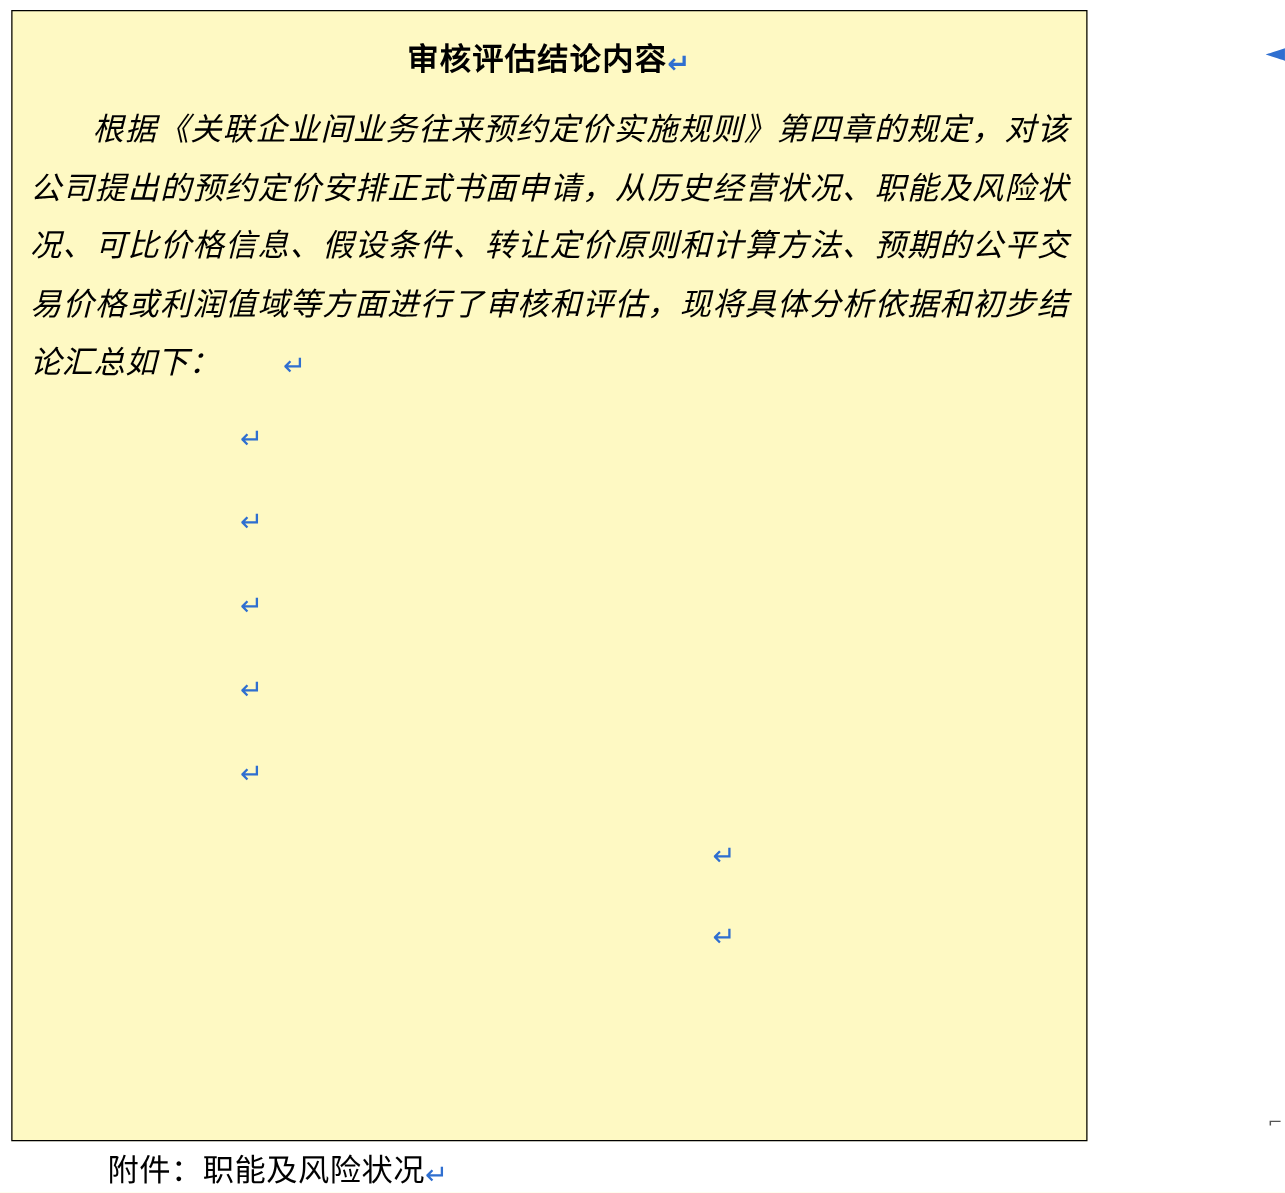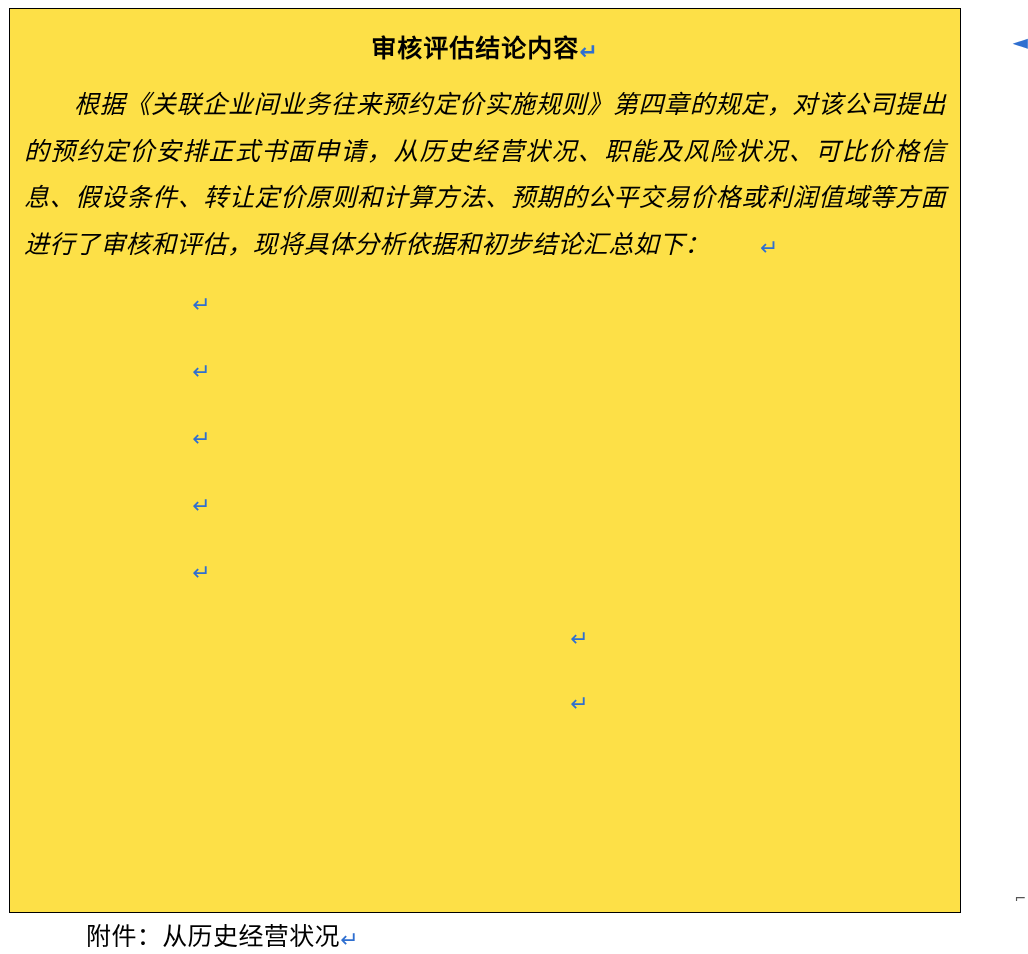--- a/index.html
+++ b/index.html
@@ -21,25 +21,25 @@
     width: 1028px;
     height: 954px;
     box-sizing: border-box;
   }
 
   
   .doc-frame {
     position: absolute;
     left: 9px;
     top: 8px;
-    width: 952px;
+    width: 861px;
     height: 905px;
     box-sizing: border-box;
     border: 1px solid #000000;
-    background: #fde047;
+    background: #fef9c3;
   }
 
   .doc-inner {
     padding: 10px 14px 0 14px;
     box-sizing: border-box;
     height: 100%;
   }
 
   .doc-title {
     text-align: center;
@@ -140,19 +140,19 @@
 
       <p class="empty-line"><span class="pilcrow">↵</span></p>
 
       <p class="empty-line center"><span class="pilcrow">↵</span></p>
 
       <p class="empty-line center"><span class="pilcrow">↵</span></p>
 
     </div>
   </div>
 
-  <div class="footer-line"><span>附件：从历史经营状况</span><span class="pilcrow">↵</span></div>
+  <div class="footer-line"><span>附件：职能及风险状况</span><span class="pilcrow">↵</span></div>
 
   <div class="edge-marker top-right">◄</div>
 
   <div class="edge-marker bottom-right">⌐</div>
 
 </div>
 
 </body></html>

